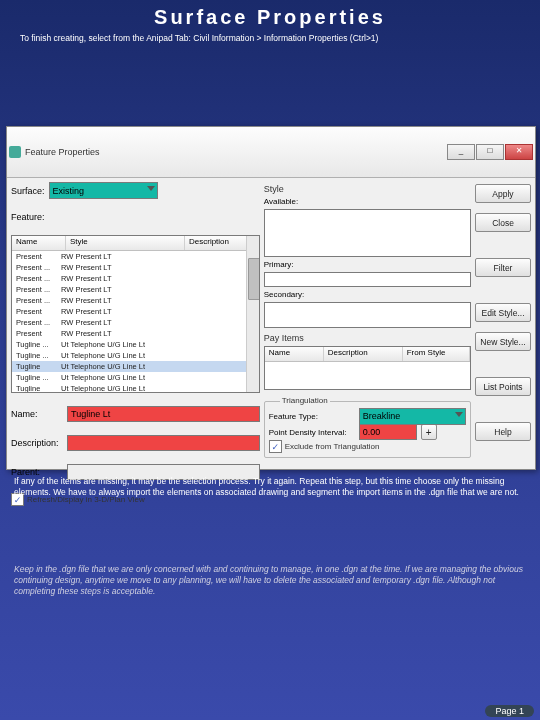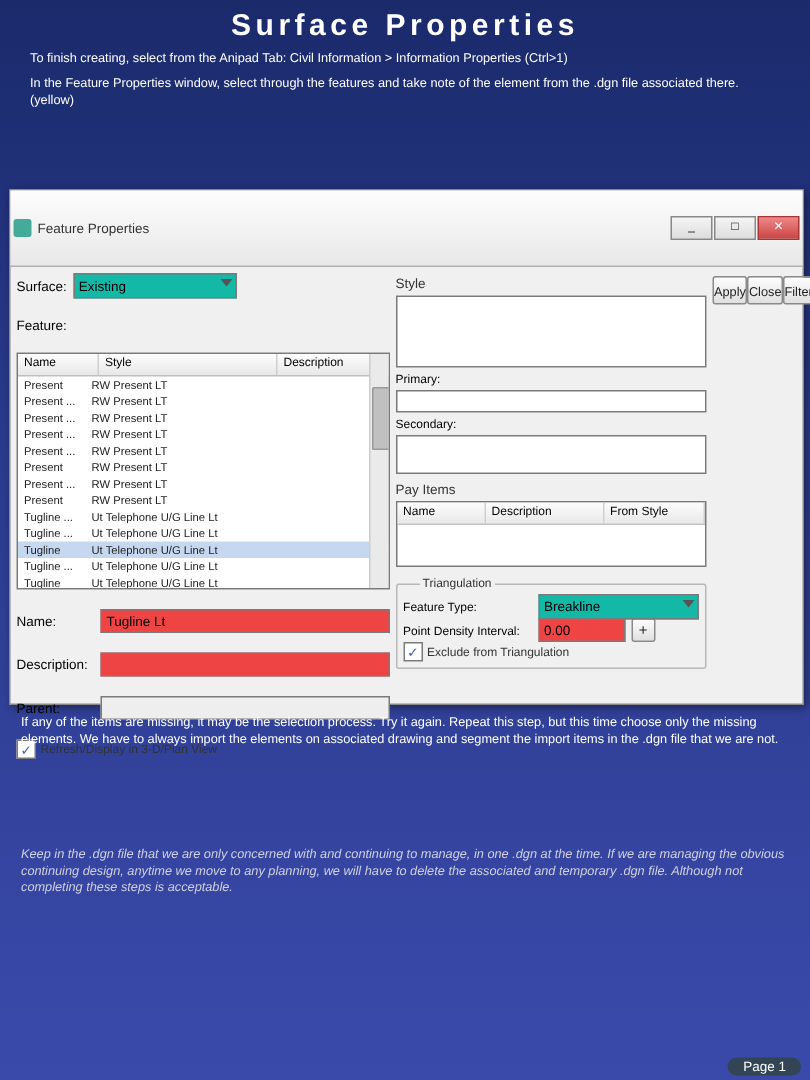--- a/index.html
+++ b/index.html
@@ -9,21 +9,21 @@
 .dialog{position:absolute;left:6px;top:126px;width:528px;height:342px;background:#f0f0f0;border:1px solid #888;box-shadow:2px 2px 6px rgba(0,0,0,0.4)}
 .titlebar{background:linear-gradient(180deg,#fdfdfd 0%,#e8e8e8 100%);height:18px;border-bottom:1px solid #b0b0b0;display:flex;align-items:center;padding:16px 2px}
 .titlebar-icon{width:12px;height:12px;background:#4a9;border-radius:2px;margin-right:4px}
 .titlebar-text{flex:1;color:#333;font-size:9px}
 .win-btns{display:flex;gap:1px}
 .win-btn{width:26px;height:14px;border:1px solid #888;background:linear-gradient(180deg,#f5f5f5,#ddd);text-align:center;font-size:8px;line-height:12px;cursor:pointer}
 .win-btn.close{background:linear-gradient(180deg,#e88,#c44);color:#fff;border-color:#a33}
 .dialog-body{display:flex;height:calc(100% - 18px);padding:4px;gap:4px}
 .left-panel{flex:1.2;display:flex;flex-direction:column;gap:13px}
 .right-panel{flex:1;display:flex;flex-direction:column;gap:3px}
-.btn-col{width:56px;display:flex;flex-direction:row;gap:0;padding-top:2px}
+.btn-col{width:56px;display:flex;flex-direction:column;gap:10px;padding-top:2px}
 .row{display:flex;align-items:center;gap:4px}
 .lbl{font-size:9px;color:#000}
 .combo{border:1px solid #7a7a7a;background:#14b8a6;height:15px;font-size:9px;padding:0 14px 0 3px;position:relative;display:flex;align-items:center}
 .combo::after{content:"";position:absolute;right:2px;top:3px;border-left:4px solid transparent;border-right:4px solid transparent;border-top:5px solid #555}
 .listbox{border:1px solid #7a7a7a;background:#fff;overflow:hidden;font-size:8px}
 .list-header{display:flex;background:linear-gradient(180deg,#fdfdfd,#e8e8e8);border-bottom:1px solid #c0c0c0;height:14px}
 .list-header span{padding:1px 4px;border-right:1px solid #d0d0d0;font-size:8px}
 .list-rows{height:calc(100% - 14px);overflow:hidden;position:relative}
 .list-row{display:flex;padding:0 4px;height:11px;align-items:center;font-size:7.5px;color:#222}
 .list-row.sel{background:#c5d8f0}
@@ -45,21 +45,20 @@
 .body-text.t1{top:472px}
 .body-text.t2{top:560px;font-style:italic;color:#d0d0e0}
 .page-num{position:absolute;bottom:3px;right:6px;color:#fff;font-size:9px;background:#345;padding:1px 10px;border-radius:8px}
 </style>
 </head>
 <body>
 
 <div class="slide">
  <div class="title">Surface Properties</div>
  <div class="subtitle">To finish creating, select from the Anipad Tab: Civil Information &gt; Information Properties (Ctrl&gt;1)</div>
- <div class="subtitle">In the Feature Properties window, select through the features and take note of the element from the .dgn file associated there. (yellow)</div>
 
  <div class="dialog">
   <div class="titlebar">
    <div class="titlebar-icon"></div>
    <div class="titlebar-text">Feature Properties</div>
    <div class="win-btns">
     <div class="win-btn">_</div>
     <div class="win-btn">□</div>
     <div class="win-btn close">✕</div>
    </div>
@@ -150,20 +149,21 @@
      <div class="txt dis"></div>
     </div>
     <div class="check">
      <div class="check-box">✓</div>
      <span>Refresh/Display in 3-D/Plan View</span>
     </div>
    </div>
 
    <div class="right-panel">
     <span class="group-lbl">Style</span>
+    <span class="lbl" style="font-size:8px">Available:</span>
     <div class="whitebox" style="height:46px"></div>
     <span class="lbl" style="font-size:8px">Primary:</span>
     <div class="whitebox" style="height:13px"></div>
     <span class="lbl" style="font-size:8px">Secondary:</span>
     <div class="whitebox" style="height:24px"></div>
 
     <span class="group-lbl">Pay Items</span>
     <div class="listbox" style="height:42px">
      <div class="list-header">
       <span style="width:50px">Name</span>

